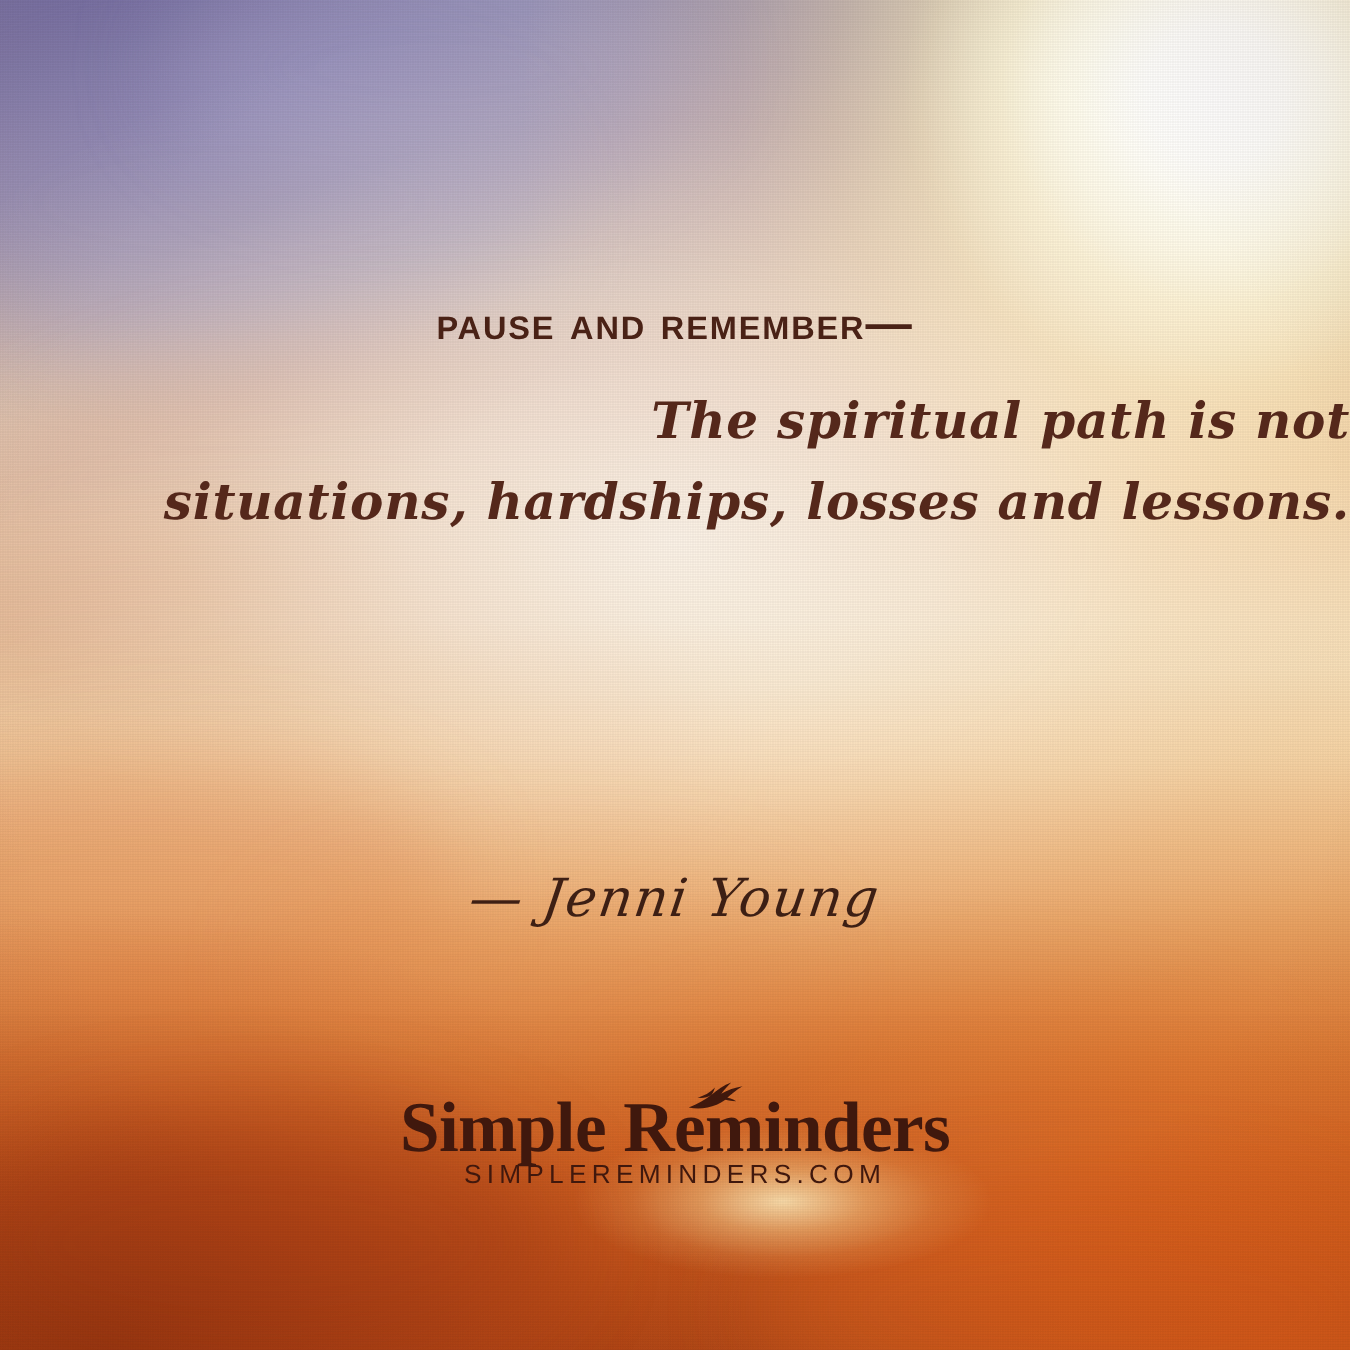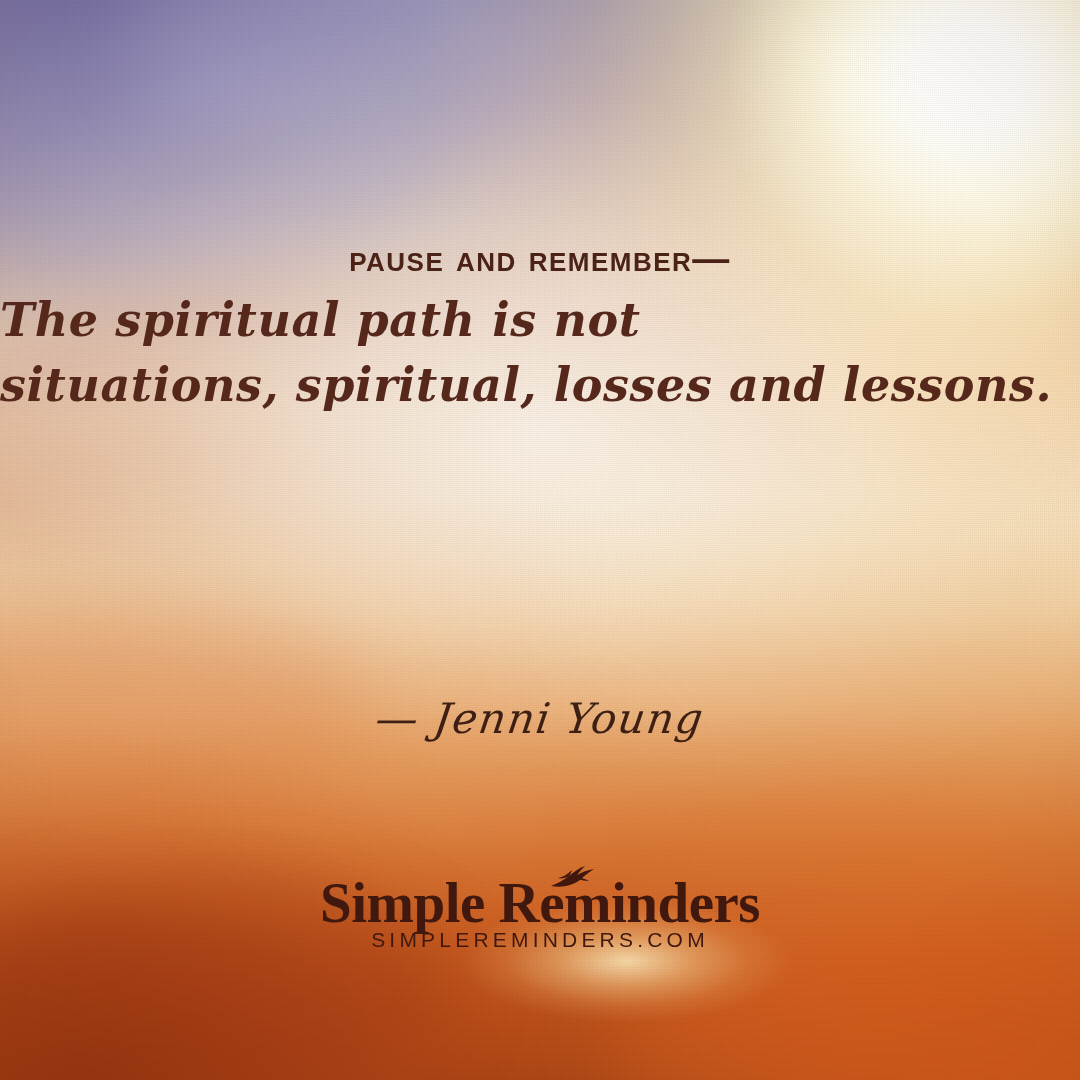--- a/index.html
+++ b/index.html
@@ -166,24 +166,24 @@
     position:absolute;top:238px;left:0;right:0;text-align:center;
     font-family:"Liberation Sans",sans-serif;
     font-size:37px;font-weight:700;
     letter-spacing:1.5px;
     color:#4a2216;
     font-variant:small-caps;
     text-transform:lowercase;
   }
 
   .quote{
-    position:absolute;top:288px;left:0;right:0;text-align:left;
+    position:absolute;top:304px;left:0;right:0;text-align:right;
     font-family:"DejaVu Serif",serif;
     font-style:italic;font-weight:700;
-    font-size:46px;line-height:65px;
+    font-size:40px;line-height:65px;
     color:#55281b;
     letter-spacing:.6px;
   }
   .quote .ln{display:block;white-space:nowrap;}
 
   .signature{
     position:absolute;top:694px;left:0;right:0;text-align:center;
     font-family:"DejaVu Serif",serif;
     font-style:italic;font-weight:400;
     font-size:42px;color:#3d1f14;
@@ -256,21 +256,21 @@
   <div class="layer glow-under-logo"></div>
   <div class="layer vignette"></div>
   <div class="layer grain"></div>
 
   <div id="content">
 
     <div class="headline">Pause and remember—</div>
 
     <div class="quote">
       <span class="ln">The spiritual path is not</span>
-      <span class="ln">situations, spiritual, losses and lessons.</span>
+      <span class="ln">situations, hardships, losses and lessons.</span>
     </div>
 
     <div class="signature">— Jenni Young</div>
 
     <div class="logo">
       <svg class="logo-bird" viewBox="0 0 56 30">
         <path fill="#40180d" d="M3 22 C10 19 16 16 21 12 C18 14 13 15 10 14 C15 13 20 10 24 6
                                  C23 9 22 11 21 12 C26 8 31 4 37 2 C34 5 31 8 29 11
                                  C34 8 40 6 46 5 C41 8 36 12 32 16 C28 19 23 21 18 22
                                  C13 23 8 23 3 22 Z"></path>

